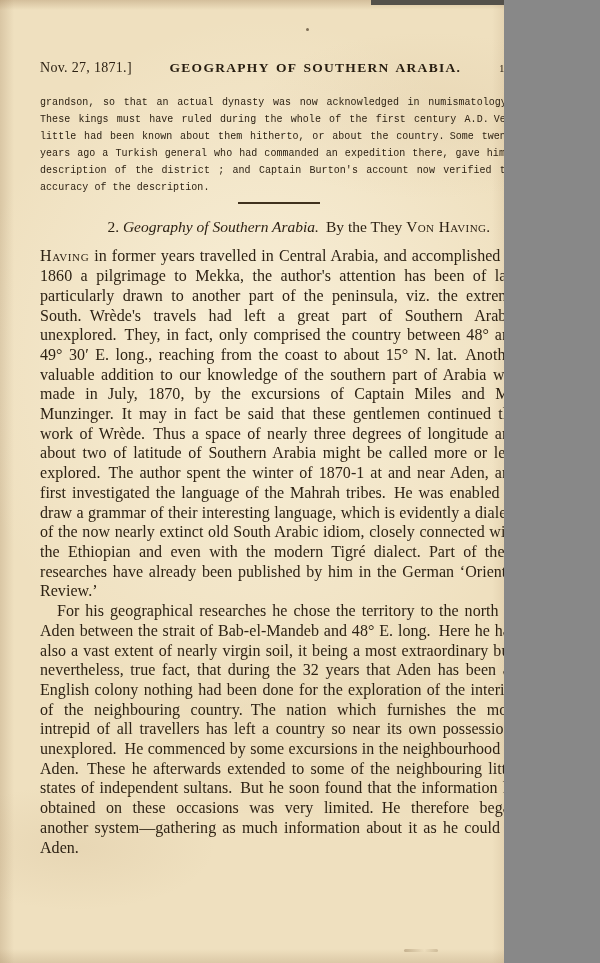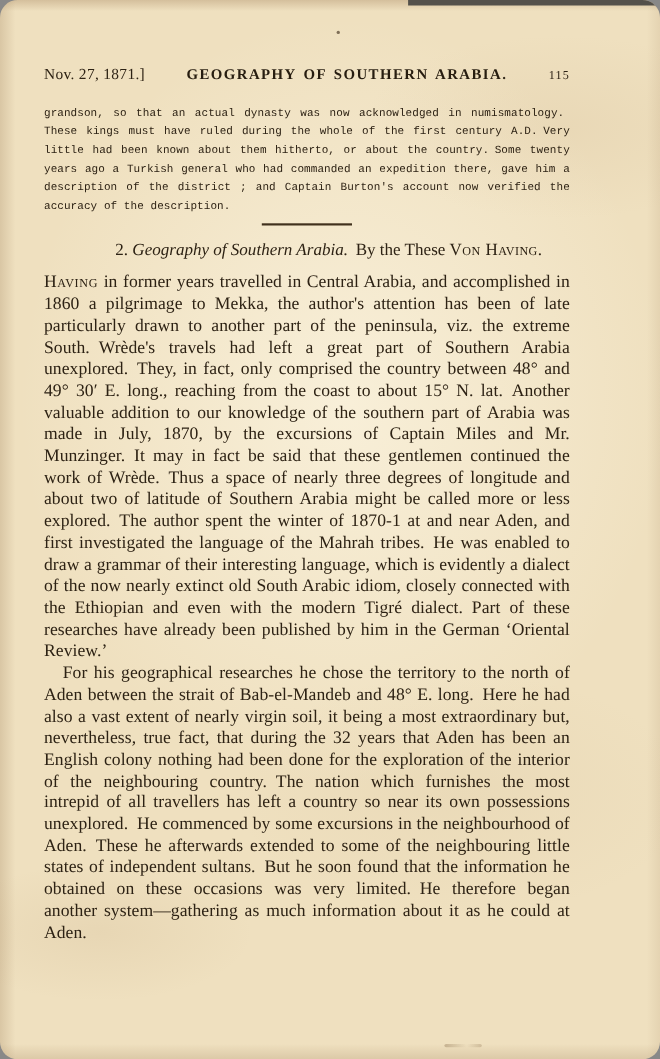--- a/index.html
+++ b/index.html
@@ -1,30 +1,29 @@
 <!DOCTYPE html>
 <html><head>
 <meta charset="utf-8">
 <style>
   html, body { margin: 0; padding: 0; background: #888; }
   .page {
     position: relative;
-    width: 600px;
+    width: 504px;
     height: 963px;
     overflow: hidden;
     background:
       radial-gradient(ellipse 420px 500px at 52% 38%, rgba(250,242,221,0.85) 0%, rgba(250,242,221,0) 70%),
       linear-gradient(90deg, rgba(140,108,70,0.22) 0px, rgba(140,108,70,0.0) 14px),
       linear-gradient(180deg, rgba(150,115,75,0.30) 0px, rgba(150,115,75,0.0) 10px),
       linear-gradient(0deg, rgba(150,118,80,0.22) 0px, rgba(150,118,80,0.0) 14px),
       linear-gradient(270deg, rgba(150,118,80,0.12) 0px, rgba(150,118,80,0.0) 12px),
       #efe0bf;
     font-family: "Liberation Serif", "DejaVu Serif", serif;
     color: #2d2214;
-    border-radius: 16px;
   }
   .texture {
     position: absolute; inset: 0; pointer-events: none;
     background:
       radial-gradient(ellipse 200px 90px at 15% 88%, rgba(165,130,85,0.10), rgba(165,130,85,0) 70%),
       radial-gradient(ellipse 260px 120px at 85% 12%, rgba(190,160,120,0.12), rgba(190,160,120,0) 70%),
       radial-gradient(ellipse 300px 160px at 70% 75%, rgba(170,140,95,0.07), rgba(170,140,95,0) 70%);
   }
   .top-bar {
     position: absolute; top: 0; left: 371px; width: 229px; height: 5px;
@@ -91,21 +90,21 @@
     <div class="header">
       <span class="date">Nov. 27, 1871.]</span>
       <span class="running-title">GEOGRAPHY OF SOUTHERN ARABIA.</span>
       <span class="pagenum">115</span>
     </div>
 
     <p class="intro">grandson, so that an actual dynasty was now acknowledged in numismatology. These kings must have ruled during the whole of the first century A.D. Very little had been known about them hitherto, or about the country. Some twenty years ago a Turkish general who had commanded an expedition there, gave him a description of the district ; and Captain Burton's account now verified the accuracy of the description.</p>
 
     <div class="divider"></div>
 
-    <p class="heading"><span>2. </span><span class="ital">Geography of Southern Arabia.</span><span class="byline">By the These </span><span class="sc">Von Having.</span></p>
+    <p class="heading"><span>2. </span><span class="ital">Geography of Southern Arabia.</span><span class="byline">By the They </span><span class="sc">Von Having.</span></p>
 
     <p class="body"><span class="sc-lead">Having</span><span> in former years travelled in Central Arabia, and accomplished in 1860 a pilgrimage to Mekka, the author's attention has been of late particularly drawn to another part of the peninsula, viz. the extreme South. Wrède's travels had left a great part of Southern Arabia unexplored. They, in fact, only comprised the country between 48° and 49° 30′ E. long., reaching from the coast to about 15° N. lat. Another valuable addition to our knowledge of the southern part of Arabia was made in July, 1870, by the excursions of Captain Miles and Mr. Munzinger. It may in fact be said that these gentlemen continued the work of Wrède. Thus a space of nearly three degrees of longitude and about two of latitude of Southern Arabia might be called more or less explored. The author spent the winter of 1870-1 at and near Aden, and first investigated the language of the Mahrah tribes. He was enabled to draw a grammar of their interesting language, which is evidently a dialect of the now nearly extinct old South Arabic idiom, closely connected with the Ethiopian and even with the modern Tigré dialect. Part of these researches have already been published by him in the German ‘Oriental Review.’</span></p>
 
     <p class="body indent">For his geographical researches he chose the territory to the north of Aden between the strait of Bab-el-Mandeb and 48° E. long. Here he had also a vast extent of nearly virgin soil, it being a most extraordinary but, nevertheless, true fact, that during the 32 years that Aden has been an English colony nothing had been done for the exploration of the interior of the neighbouring country. The nation which furnishes the most intrepid of all travellers has left a country so near its own possessions unexplored. He commenced by some excursions in the neighbourhood of Aden. These he afterwards extended to some of the neighbouring little states of independent sultans. But he soon found that the information he obtained on these occasions was very limited. He therefore began another system—gathering as much information about it as he could at Aden.</p>
 
 
   </div>
 </div>
 
 </body></html>

